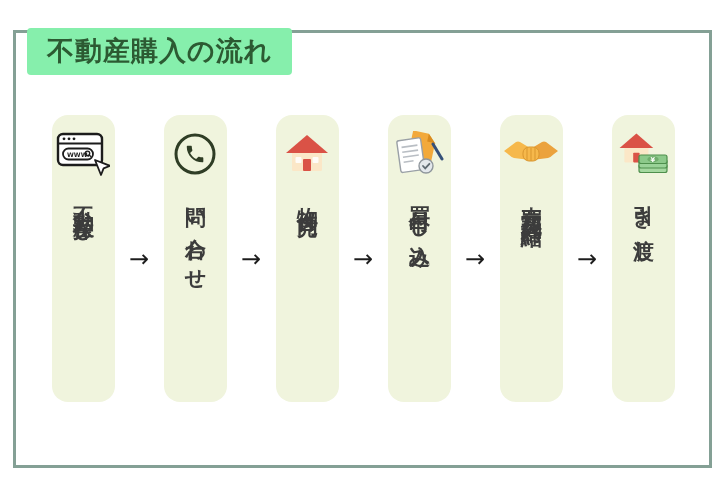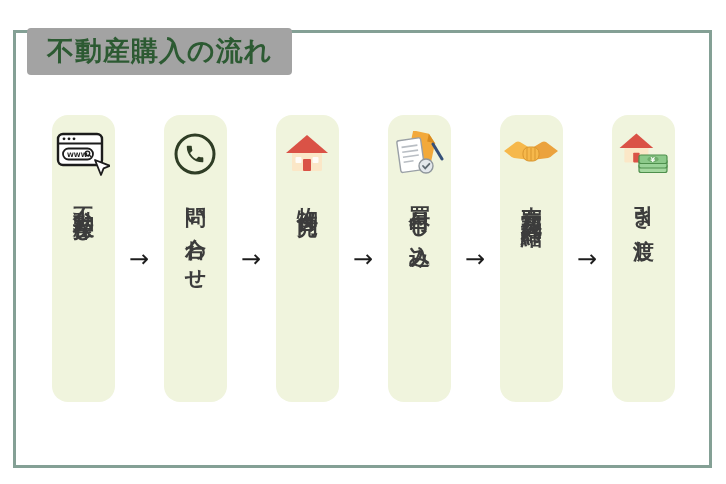--- a/index.html
+++ b/index.html
@@ -22,21 +22,21 @@
     width: 693px;
     height: 432px;
     border: 3px solid #84a095;
     background: #ffffff;
   }
   .title-box {
     position: absolute;
     left: 27px;
     top: 28px;
     z-index: 2;
-    background: #a3a3a3;
+    background: #86efac;
     color: #2c5a32;
     font-size: 27px;
     font-weight: bold;
     padding: 8px 20px 9px 20px;
     border-radius: 4px;
     letter-spacing: 1px;
     line-height: 1.1;
   }
   .flow {
     position: absolute;

